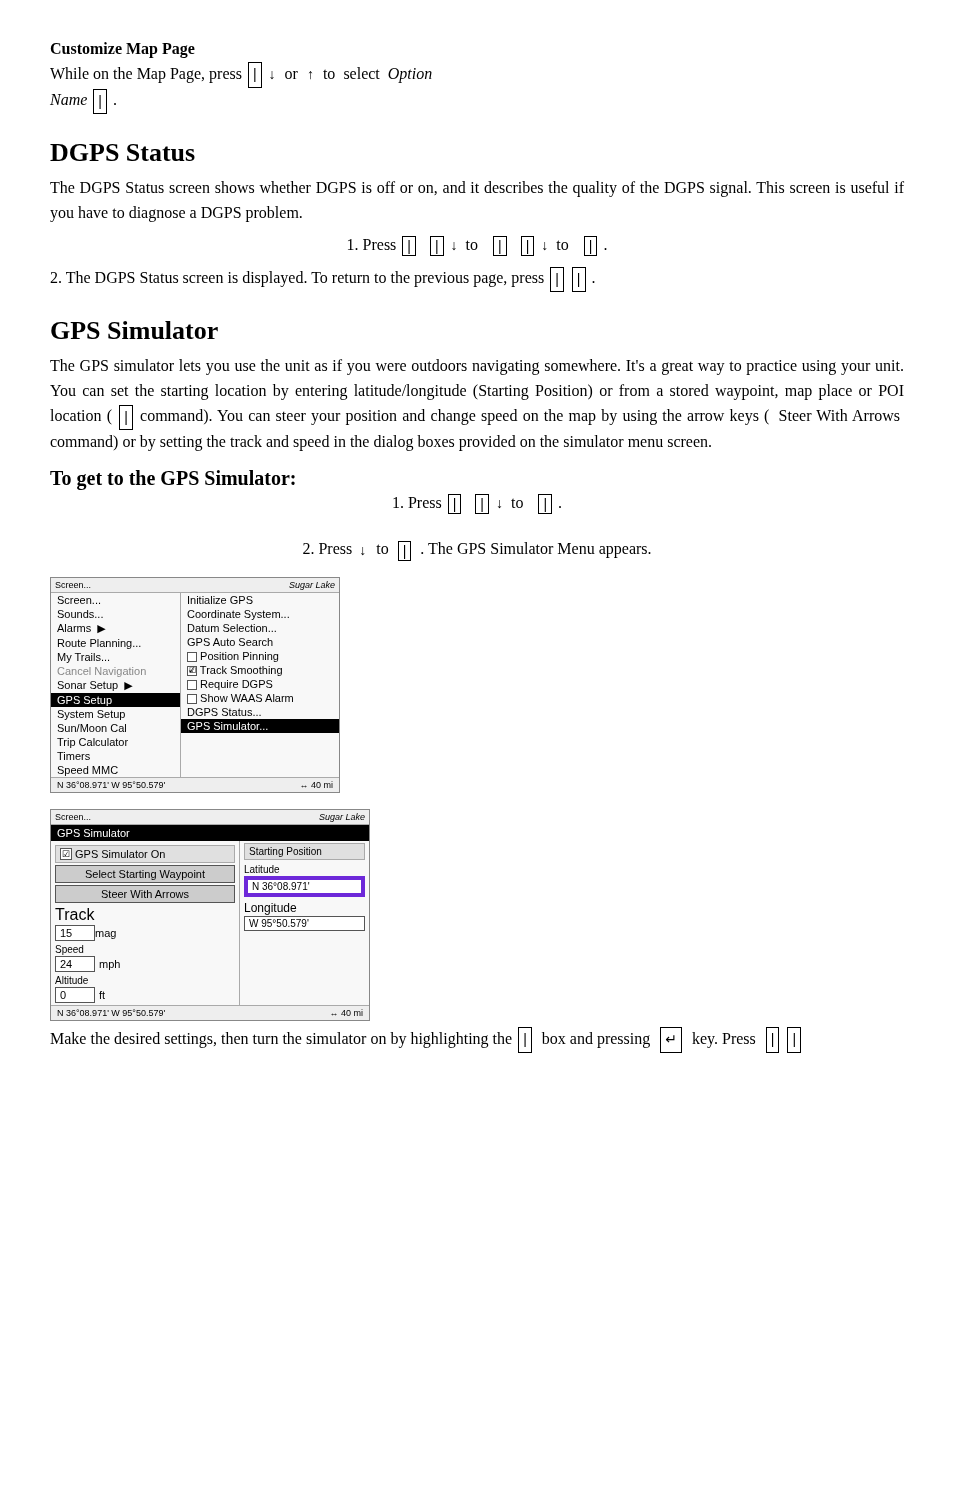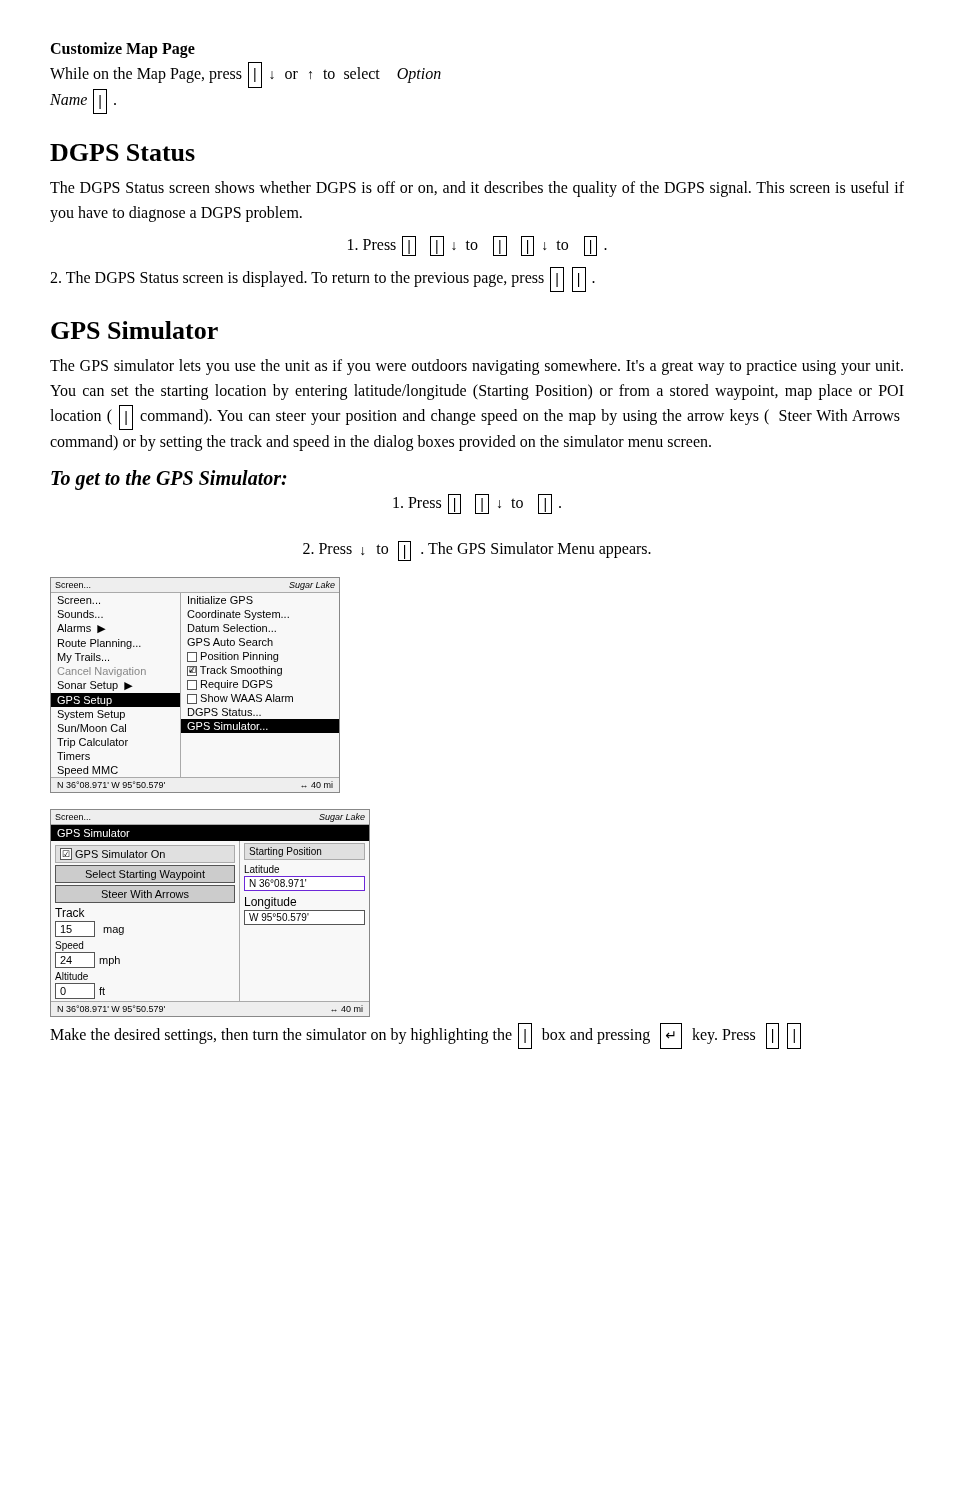--- a/index.html
+++ b/index.html
@@ -20,21 +20,20 @@
     }
     .section-title-large {
       font-weight: bold;
       font-size: 26px;
       margin-bottom: 8px;
     }
     .section-title-medium {
       font-weight: bold;
       font-size: 20px;
       margin-bottom: 4px;
-      font-style: italic;
     }
     p {
       line-height: 1.55;
       margin-bottom: 10px;
       text-align: justify;
     }
     .key-inline {
       display: inline-block;
       border: 1px solid #000;
       padding: 1px 4px;
@@ -120,21 +119,21 @@
 <div class="section">
   <div class="section-title-small">Customize Map Page</div>
   <p>
     <span>While on the Map Page, press</span>
     <span class="key-inline">|</span>
     <span class="key-arrow">↓</span>
     <span style="margin:0 4px;">or</span>
     <span class="key-arrow">↑</span>
     <span style="margin:0 4px;">to</span>
     <span>select</span>
-    <span class="italic" style="margin-left:13px;">Option</span>
+    <span class="italic" style="margin-left:4px;">Option</span>
     <br>
     <span class="italic">Name</span>
     <span class="key-inline">|</span>
     <span>.</span>
   </p>
 </div>
 
 <div class="section">
   <div class="section-title-large">DGPS Status</div>
   <p>The DGPS Status screen shows whether DGPS is off or on, and it describes the quality of the DGPS signal. This screen is useful if you have to diagnose a DGPS problem.</p>
@@ -254,40 +253,40 @@
       </div>
       <div style="background:#000;color:#fff;padding:2px 6px;font-size:11px;">GPS Simulator</div>
       <div style="display:flex;">
         <div style="flex:1;padding:2px 4px;">
           <div style="display:flex;align-items:center;gap:3px;border:1px solid #aaa;padding:2px 4px;background:#e0e0e0;margin:2px 0;">
             <span style="display:inline-block;width:12px;height:12px;border:1px solid #555;background:#fff;font-size:9px;text-align:center;">☑</span>
             <span>GPS Simulator On</span>
           </div>
           <div style="border:1px solid #555;padding:2px 6px;text-align:center;margin:2px 0;background:#ccc;cursor:pointer;">Select Starting Waypoint</div>
           <div style="border:1px solid #555;padding:2px 6px;text-align:center;margin:2px 0;background:#ccc;">Steer With Arrows</div>
-          <div style="margin:3px 0 1px 0;font-size:12px;">Track</div>
-          <div style="display:flex;gap:8px;align-items:center;">
+          <div style="margin:3px 0 1px 0;font-size:16px;">Track</div>
+          <div style="display:flex;gap:0;align-items:center;">
             <span style="border:1px solid #555;padding:1px 4px;background:#fff;width:40px;display:inline-block;">15</span>
             <span>mag</span>
           </div>
           <div style="margin:3px 0 1px 0;font-size:10px;">Speed</div>
           <div style="display:flex;gap:4px;align-items:center;">
             <span style="border:1px solid #555;padding:1px 4px;background:#fff;width:40px;display:inline-block;">24</span>
             <span>mph</span>
           </div>
           <div style="margin:3px 0 1px 0;font-size:10px;">Altitude</div>
           <div style="display:flex;gap:4px;align-items:center;">
             <span style="border:1px solid #555;padding:1px 4px;background:#fff;width:40px;display:inline-block;">0</span>
             <span>ft</span>
           </div>
         </div>
         <div style="width:130px;padding:2px 4px;border-left:1px solid #aaa;">
           <div style="border:1px solid #aaa;padding:2px 4px;background:#e0e0e0;font-size:10px;margin-bottom:4px;">Starting Position</div>
           <div style="font-size:10px;margin-bottom:1px;">Latitude</div>
-          <div style="border:1px solid #6d28d9;padding:1px 4px;background:#fff;font-size:10px;margin-bottom:4px;">N  36°08.971'</div>
+          <div style="border:4px solid #6d28d9;padding:1px 4px;background:#fff;font-size:10px;margin-bottom:4px;">N  36°08.971'</div>
           <div style="font-size:12px;margin-bottom:1px;">Longitude</div>
           <div style="border:1px solid #555;padding:1px 4px;background:#fff;font-size:10px;">W  95°50.579'</div>
         </div>
       </div>
       <div style="display:flex;justify-content:space-between;padding:2px 6px;font-size:9px;border-top:1px solid #aaa;background:#eee;">
         <span>N  36°08.971'  W  95°50.579'</span>
         <span>↔ <span>40 mi</span></span>
       </div>
     </div>
   </div>

